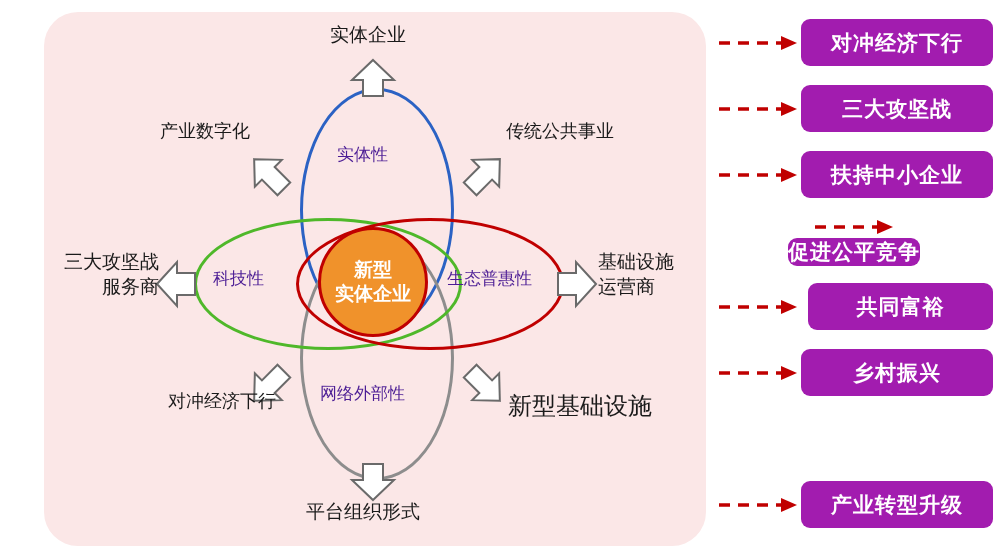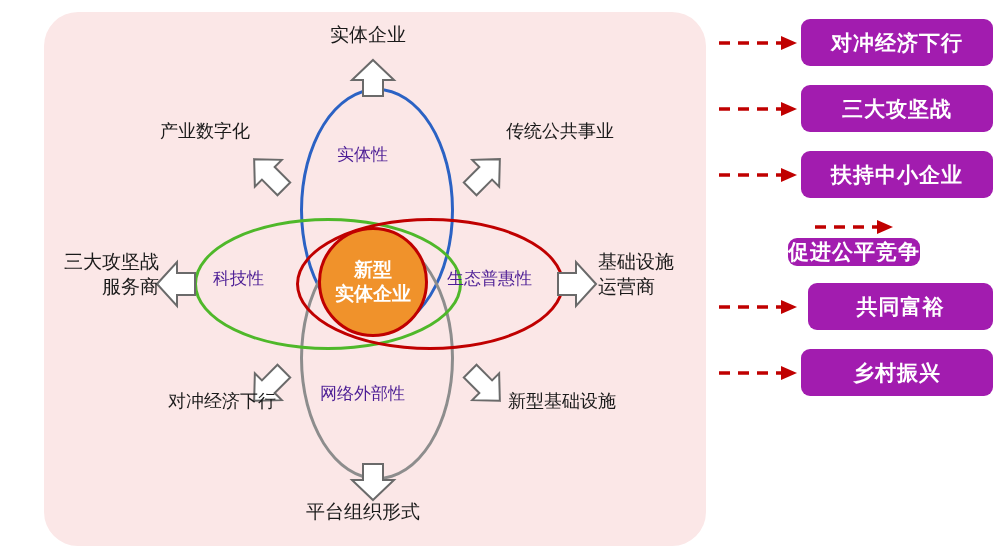--- a/index.html
+++ b/index.html
@@ -104,21 +104,21 @@
     line-height: 1.3;
     z-index: 4;
   }
   .ol-top        { left: 330px; top: 23px; }
   .ol-bottom     { left: 306px; top: 500px; }
   .ol-left       { left: 55px;  top: 250px; text-align: right; width: 104px; }
   .ol-right      { left: 598px; top: 250px; width: 110px; }
   .ol-cyzsh      { left: 160px; top: 120px; font-size: 18px; }
   .ol-ctggsy     { left: 506px; top: 120px; font-size: 18px; }
   .ol-hlwpt      { left: 168px; top: 390px; font-size: 18px; }
-  .ol-xxjcss     { left: 508px; top: 390px; font-size: 18px; }
+  .ol-xxjcss     { left: 508px; top: 390px; font-size: 24px; }
 
   
   .arrow { position: absolute; z-index: 4; }
 
   
   .chips {
     position: absolute;
     left: 715px;
     top: 18px;
     width: 278px;
@@ -287,15 +287,24 @@
       <div class="dashes">
         <svg viewBox="0 0 86 22" width="86" height="22">
           <line x1="4" y1="11" x2="66" y2="11" stroke="#c00000" stroke-width="3.5" stroke-dasharray="11 8"></line>
           <polygon points="66,4 82,11 66,18" fill="#c00000"></polygon>
         </svg>
       </div>
       <div class="chip">乡村振兴</div>
     </div>
 
 
+    <div class="chip-row" style="top:462px;">
+      <div class="dashes">
+        <svg viewBox="0 0 86 22" width="86" height="22">
+          <line x1="4" y1="11" x2="66" y2="11" stroke="#c00000" stroke-width="3.5" stroke-dasharray="11 8"></line>
+          <polygon points="66,4 82,11 66,18" fill="#c00000"></polygon>
+        </svg>
+      </div>
+      <div class="chip">产业转型升级</div>
+    </div>
   </div>
 
 </div>
 
 </body></html>

